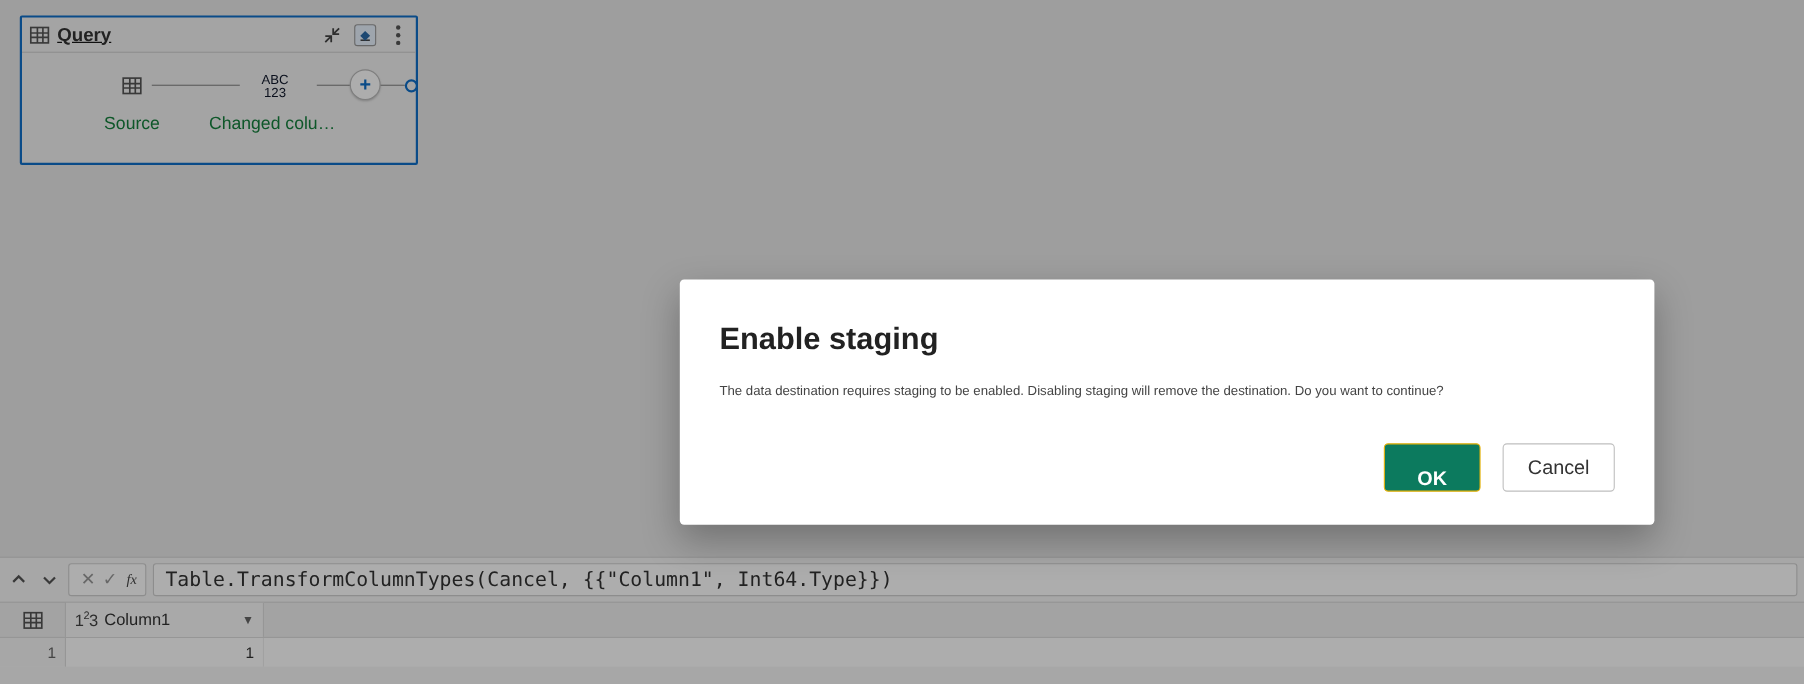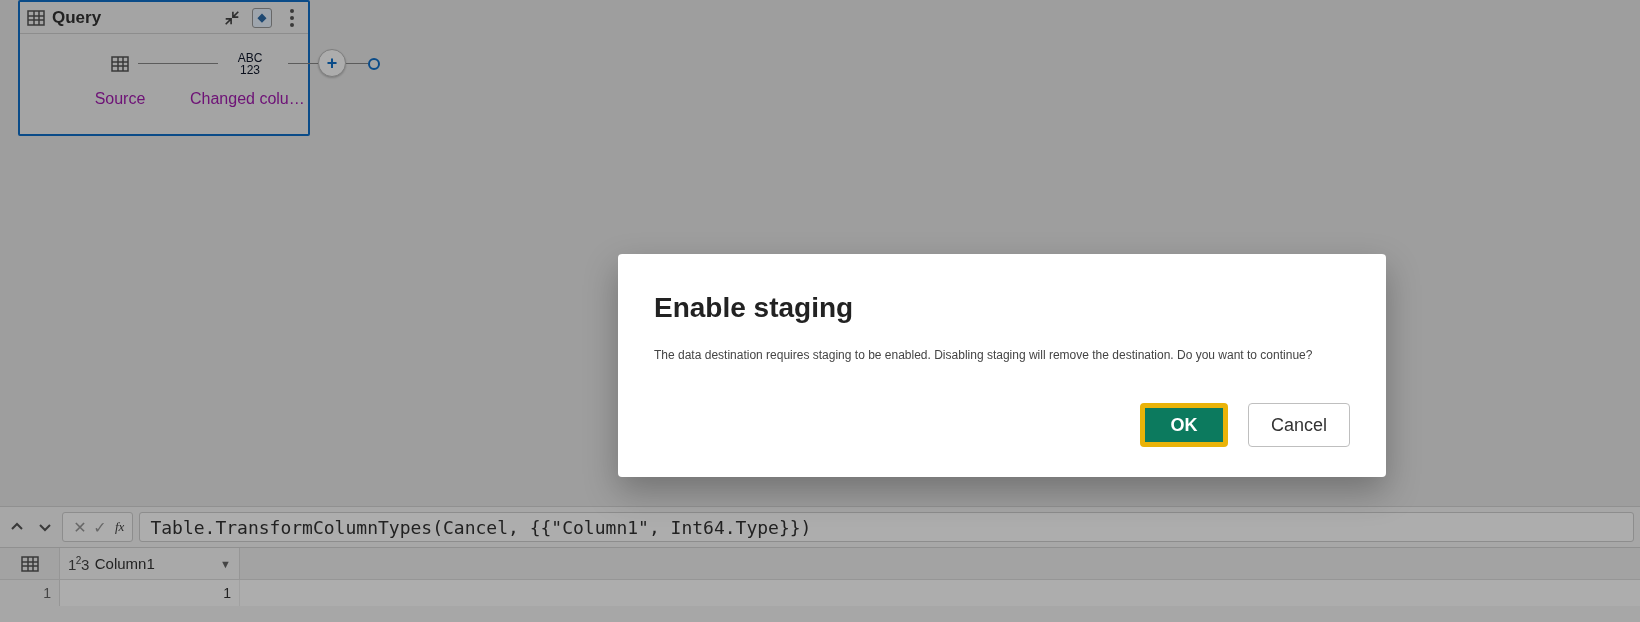--- a/index.html
+++ b/index.html
@@ -25,26 +25,27 @@
     position: absolute;
     inset: 0;
     background: rgba(0,0,0,0.32);
     pointer-events: none;
   }
 
   
   .node {
     position: absolute;
     left: 18px;
-    top: 0;
-    width: 292px;
+    top: 14px;
+    width: 362px;
     height: 136px;
     border: 2px solid #0f6fc9;
     border-radius: 2px;
     background: #f2f2f2;
+    text-decoration: underline;
   }
   .node-header {
     height: 32px;
     display: flex;
     align-items: center;
     padding: 2px 6px;
     border-bottom: 1px solid #d0d0d0;
     font-size: 17px;
     font-weight: 600;
     color: #333;
@@ -72,21 +73,21 @@
     border-radius: 3px;
     background: transparent;
   }
   .step:nth-child(2) .step-icon-outer {
     background:#fff;
     border:1px solid #0f6fc9;
   }
   .step-label {
     margin-top: 8px;
     font-size: 16px;
-    color: #a21caf;
+    color: #15803d;
     white-space: nowrap;
     overflow: hidden;
     text-overflow: ellipsis;
     width: 100%;
   }
   .abc123 {
     font-family: "Segoe UI", Arial, sans-serif;
     line-height: 1;
     font-size: 12px;
     color:#0f172a;
@@ -193,21 +194,21 @@
   .col-hdr .drop { margin-left:auto; font-size:11px; color:#666; }
   .grid-row { display:flex; height:26px; background:#fff; }
   .grid-row .row-hdr { background:#f6f6f6; font-size:14px; color:#666; text-align:right; justify-content:flex-end; padding-right:8px; }
   .grid-row .cell { width:180px; border-right:1px solid #eee; padding:0 8px; text-align:right; font-size:14px; color:#333; display:flex; align-items:center; justify-content:flex-end; }
 
   
   .dialog {
     position:absolute;
     left: 618px;
     top: 254px;
-    width: 768px;
+    width: 886px;
     background:#fff;
     border-radius: 4px;
     box-shadow: 0 14px 34px rgba(0,0,0,0.28);
     padding: 32px 36px 30px 36px;
   }
   .dialog-title {
     font-size: 28px;
     font-weight:600;
     color:#222;
     margin: 6px 0 22px 0;
@@ -231,22 +232,23 @@
     font-size:18px;
     display:flex;
     align-items:center;
     justify-content:center;
     padding: 0 22px;
     cursor:pointer;
   }
   .btn-primary {
     background:#0c7a5e;
     color:#fff;
-    border:5px solid #eab308;
+    border:1px solid #eab308;
     font-weight:600;
+    align-items:flex-end;
   }
   .btn-secondary {
     background:#fff;
     color:#333;
     border:1px solid #bfbfbf;
   }
 
   
   .tbl-icon {
     width:20px; height:20px;

